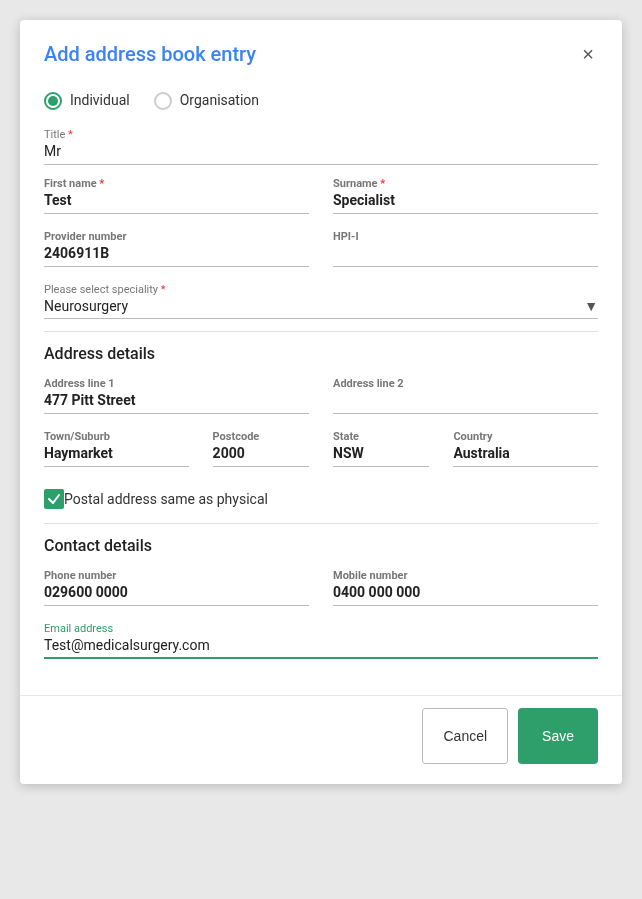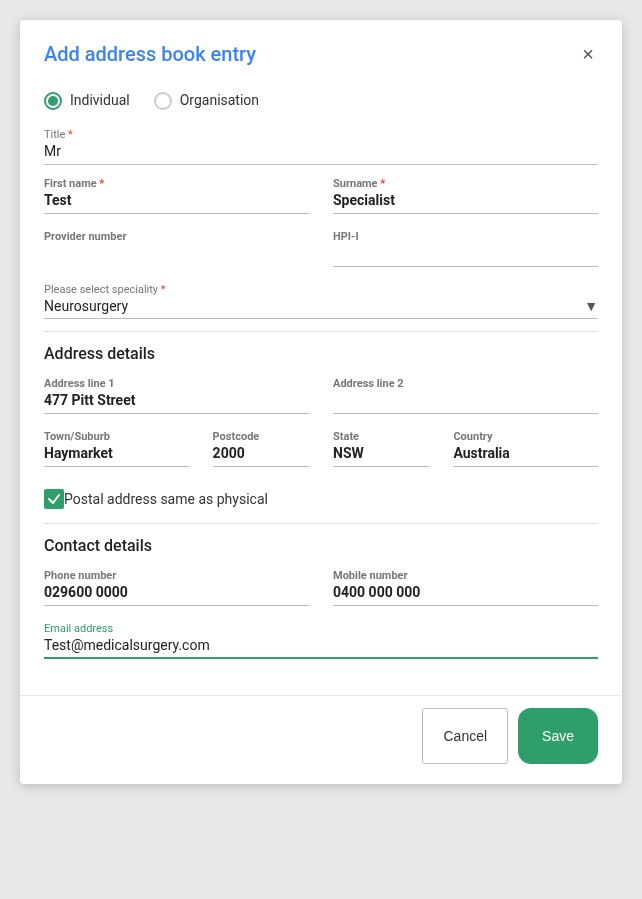--- a/index.html
+++ b/index.html
@@ -184,21 +184,21 @@
       border: 1px solid #bbb;
       border-radius: 3px;
       padding: 16px 20px;
       font-size: 14px;
       color: #333;
       cursor: pointer;
     }
     .btn-save {
       background: #2e9e6b;
       border: none;
-      border-radius: 13px;
+      border-radius: 4px;
       padding: 20px 24px;
       font-size: 14px;
       color: #fff;
       cursor: pointer;
       font-weight: 500;
     }
   </style>
 </head>
 <body>
 
@@ -242,20 +242,21 @@
         <span class="field-label">
           <span>Surname</span><span class="required"> *</span>
         </span>
         <span class="field-value">Specialist</span>
       </div>
     </div>
 
     <div class="form-row">
       <div class="form-field">
         <span class="field-label">Provider number</span>
+        <span class="field-value">2406911B</span>
       </div>
       <div class="form-field">
         <span class="field-label">HPI-I</span>
         <span class="field-value empty">&nbsp;</span>
       </div>
     </div>
 
     <div class="form-field full" style="margin-bottom:12px;">
       <span class="field-label">
         <span>Please select speciality</span><span class="required"> *</span>

